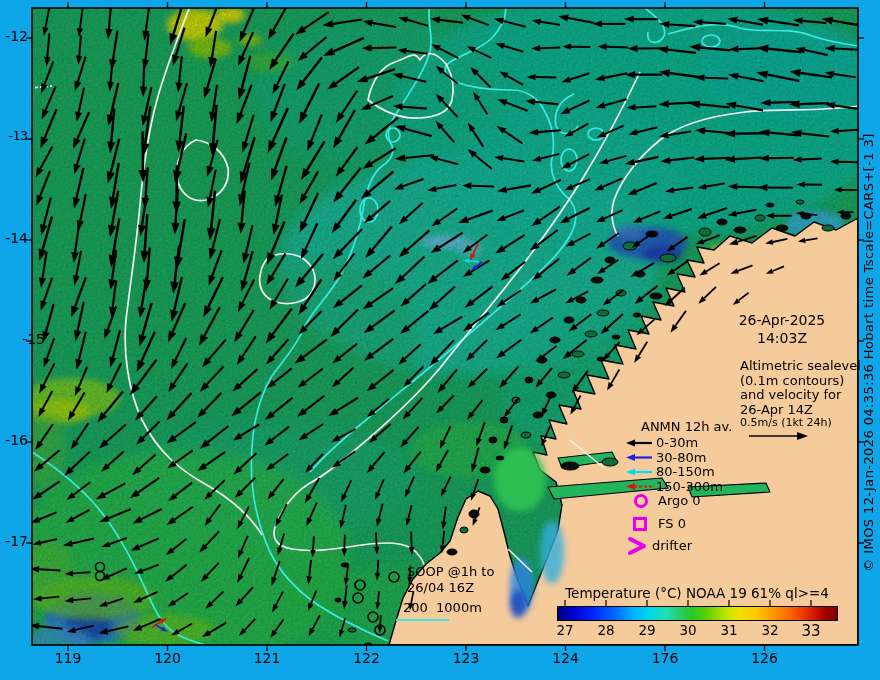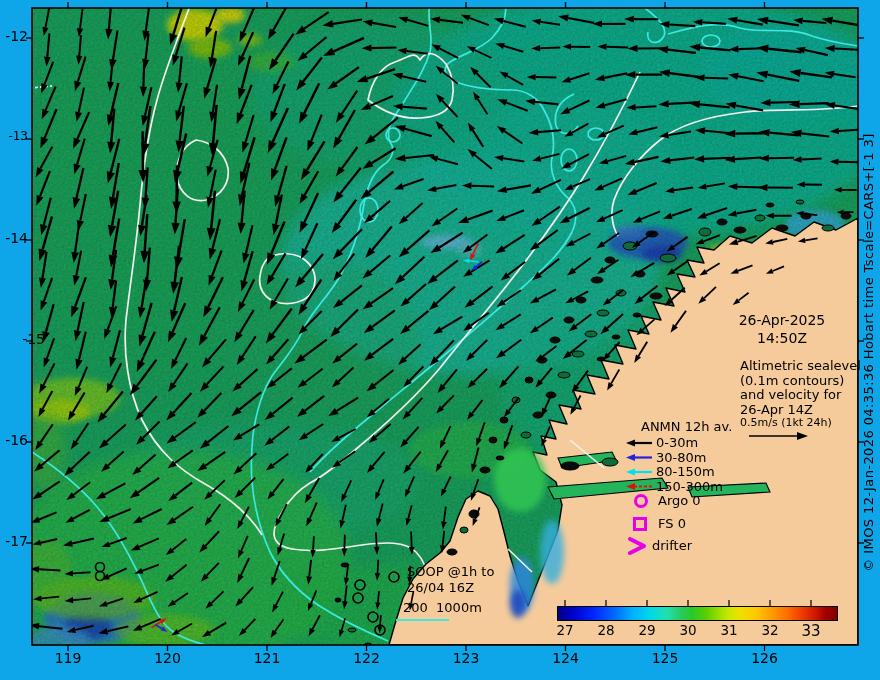--- a/index.html
+++ b/index.html
@@ -1140,26 +1140,26 @@
       <div class="lbl rgt" style="left: 0px; top: 433px; width: 28px; font-size: 14px;">-16</div>
       <div class="lbl rgt" style="left: 0px; top: 534px; width: 28px; font-size: 14px;">-17</div>
     </div>
   <div id="lon-labels">
       <div class="lbl ctr" style="left: 48px; top: 651px; width: 40px; font-size: 14px;">119</div>
       <div class="lbl ctr" style="left: 147.5px; top: 651px; width: 40px; font-size: 14px;">120</div>
       <div class="lbl ctr" style="left: 247px; top: 651px; width: 40px; font-size: 14px;">121</div>
       <div class="lbl ctr" style="left: 346.5px; top: 651px; width: 40px; font-size: 14px;">122</div>
       <div class="lbl ctr" style="left: 446px; top: 651px; width: 40px; font-size: 14px;">123</div>
       <div class="lbl ctr" style="left: 545.5px; top: 651px; width: 40px; font-size: 14px;">124</div>
-      <div class="lbl ctr" style="left: 645px; top: 651px; width: 40px; font-size: 14px;">125</div>
+      <div class="lbl ctr" style="left: 645px; top: 651px; width: 40px; font-size: 14px;">176</div>
       <div class="lbl ctr" style="left: 744.5px; top: 651px; width: 40px; font-size: 14px;">126</div>
     </div>
 
   <div class="lbl ctr" style="left:722px;top:313px;width:120px;font-size:14px;">26-Apr-2025</div>
-  <div class="lbl ctr" style="left:722px;top:331px;width:120px;font-size:14px;">14:50Z</div>
+  <div class="lbl ctr" style="left:722px;top:331px;width:120px;font-size:14px;">14:03Z</div>
 
   <div class="lbl" style="left:740px;top:359px;font-size:13px;">Altimetric sealevel</div>
   <div class="lbl" style="left:740px;top:373.5px;font-size:13px;">(0.1m contours)</div>
   <div class="lbl" style="left:740px;top:388px;font-size:13px;">and velocity for</div>
   <div class="lbl" style="left:740px;top:402.5px;font-size:13px;">26-Apr 14Z</div>
   <div class="lbl" style="left:740px;top:417px;font-size:11px;">0.5m/s (1kt 24h)</div>
 
   <div class="lbl" style="left:641px;top:420px;font-size:13px;">ANMN 12h av.</div>
   <div class="lbl" style="left:656px;top:436px;font-size:13px;">0-30m</div>
   <div class="lbl" style="left:656px;top:450.5px;font-size:13px;">30-80m</div>
@@ -1167,20 +1167,21 @@
   <div class="lbl" style="left:656px;top:479.5px;font-size:13px;">150-300m</div>
 
   <div class="lbl" style="left:658px;top:494px;font-size:13px;">Argo 0</div>
   <div class="lbl" style="left:658px;top:517px;font-size:13px;">FS 0</div>
   <div class="lbl" style="left:652px;top:539px;font-size:13px;">drifter</div>
 
   <div class="lbl" style="left:407px;top:565px;font-size:13px;">SOOP @1h to</div>
   <div class="lbl" style="left:407px;top:581px;font-size:13px;">26/04 16Z</div>
   <div class="lbl" style="left:403px;top:601px;font-size:13px;">200  1000m</div>
 
+  <div class="lbl ctr" style="left:552px;top:586px;width:290px;font-size:13.5px;">Temperature (°C) NOAA 19 61% ql&gt;=4</div>
   <div id="colorbar"></div>
   <div id="cbar-labels">
       <div class="lbl ctr" style="left: 550px; top: 623px; width: 30px; font-size: 13.5px;">27</div>
       <div class="lbl ctr" style="left: 591px; top: 623px; width: 30px; font-size: 13.5px;">28</div>
       <div class="lbl ctr" style="left: 632px; top: 623px; width: 30px; font-size: 13.5px;">29</div>
       <div class="lbl ctr" style="left: 673px; top: 623px; width: 30px; font-size: 13.5px;">30</div>
       <div class="lbl ctr" style="left: 714px; top: 623px; width: 30px; font-size: 13.5px;">31</div>
       <div class="lbl ctr" style="left: 755px; top: 623px; width: 30px; font-size: 13.5px;">32</div>
       <div class="lbl ctr" style="left: 796px; top: 623px; width: 30px; font-size: 15px;">33</div>
     </div>

